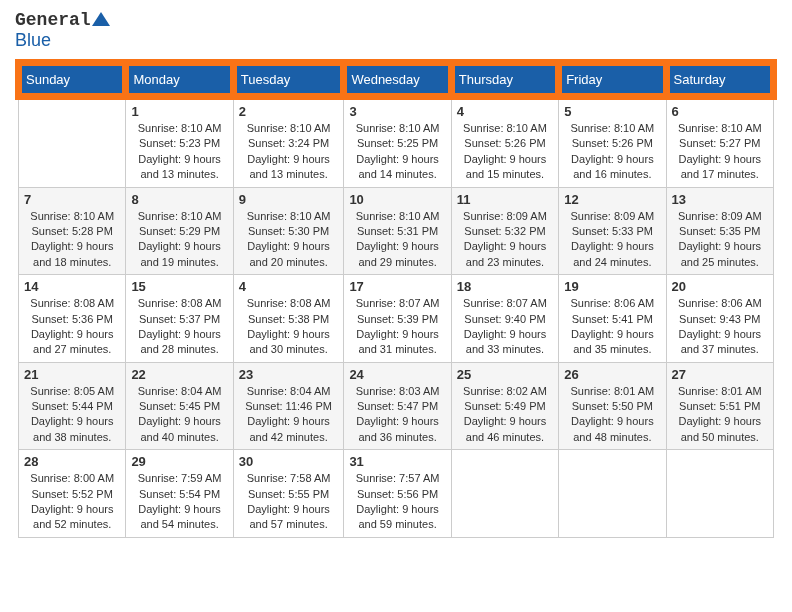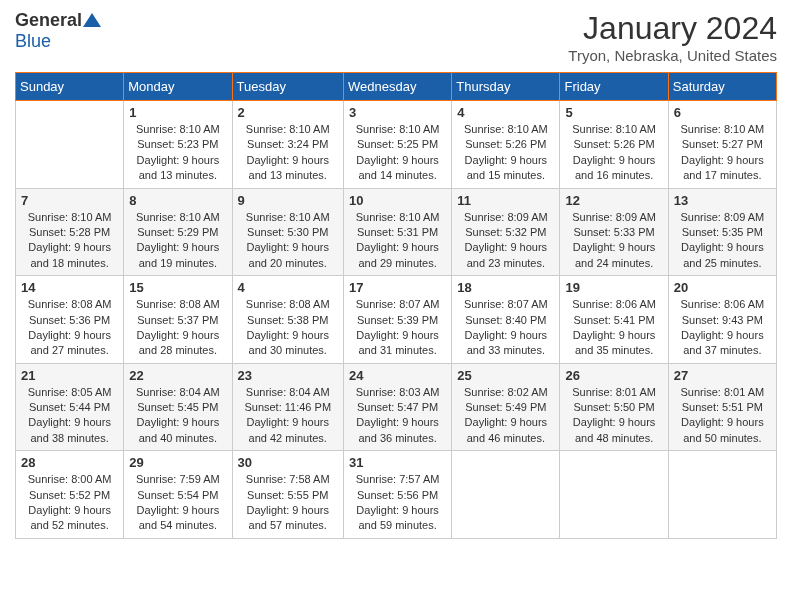--- a/index.html
+++ b/index.html
@@ -46,21 +46,21 @@
       border-collapse: collapse;
       font-size: 11px;
     }
     thead tr th {
       background-color: #1a5fa8;
       color: #fff;
       padding: 6px 4px;
       text-align: left;
       font-size: 13px;
       font-weight: normal;
-      border: 1px solid #f97316;
+      border: 7px solid #f97316;
     }
     tbody tr td {
       border: 1px solid #ccc;
       vertical-align: top;
       padding: 4px 5px;
       min-height: 70px;
       background: #fff;
     }
     tbody tr:nth-child(odd) td {
       background: #fff;
@@ -84,32 +84,28 @@
       background: #f9f9f9;
     }
   </style>
 </head>
 <body>
 
 <div class="container">
   <div class="header-area">
     <div class="logo">
       <div class="logo-line">
-        <span style="font-size:18px;font-weight:bold;color:#333;">General</span>
+        <span style="font-size:18px;font-weight:bold;color:#333;font-family:Liberation Mono, monospace;">General</span>
         <svg width="18" height="18" viewBox="0 0 18 18" style="margin-left:1px;margin-top:-2px;">
           <polygon points="9,2 18,16 0,16" fill="#1a5fa8"></polygon>
         </svg>
       </div>
       <div>
         <span style="font-size:18px;font-weight:normal;color:#1a5fa8;">Blue</span>
       </div>
-    </div>
-    <div class="title-area">
-      <div class="main-title">January 2024</div>
-      <div class="subtitle">Tryon, Nebraska, United States</div>
     </div>
   </div>
 
   <table>
     <thead>
       <tr>
       <th>Sunday</th>
           <th>Monday</th>
           <th>Tuesday</th>
           <th>Wednesday</th>
@@ -188,21 +184,21 @@
           <td>
             <span class="day-number">4</span>
             <div class="day-info"><span>Sunrise: 8:08 AM</span><br><span>Sunset: 5:38 PM</span><br><span>Daylight: 9 hours</span><br><span>and 30 minutes.</span></div>
           </td>
           <td>
             <span class="day-number">17</span>
             <div class="day-info"><span>Sunrise: 8:07 AM</span><br><span>Sunset: 5:39 PM</span><br><span>Daylight: 9 hours</span><br><span>and 31 minutes.</span></div>
           </td>
           <td>
             <span class="day-number">18</span>
-            <div class="day-info"><span>Sunrise: 8:07 AM</span><br><span>Sunset: 8:40 PM</span><br><span>Daylight: 9 hours</span><br><span>and 33 minutes.</span></div>
+            <div class="day-info"><span>Sunrise: 8:07 AM</span><br><span>Sunset: 9:40 PM</span><br><span>Daylight: 9 hours</span><br><span>and 33 minutes.</span></div>
           </td>
           <td>
             <span class="day-number">19</span>
             <div class="day-info"><span>Sunrise: 8:06 AM</span><br><span>Sunset: 5:41 PM</span><br><span>Daylight: 9 hours</span><br><span>and 35 minutes.</span></div>
           </td>
           <td>
             <span class="day-number">20</span>
             <div class="day-info"><span>Sunrise: 8:06 AM</span><br><span>Sunset: 9:43 PM</span><br><span>Daylight: 9 hours</span><br><span>and 37 minutes.</span></div>
           </td>
         </tr>

